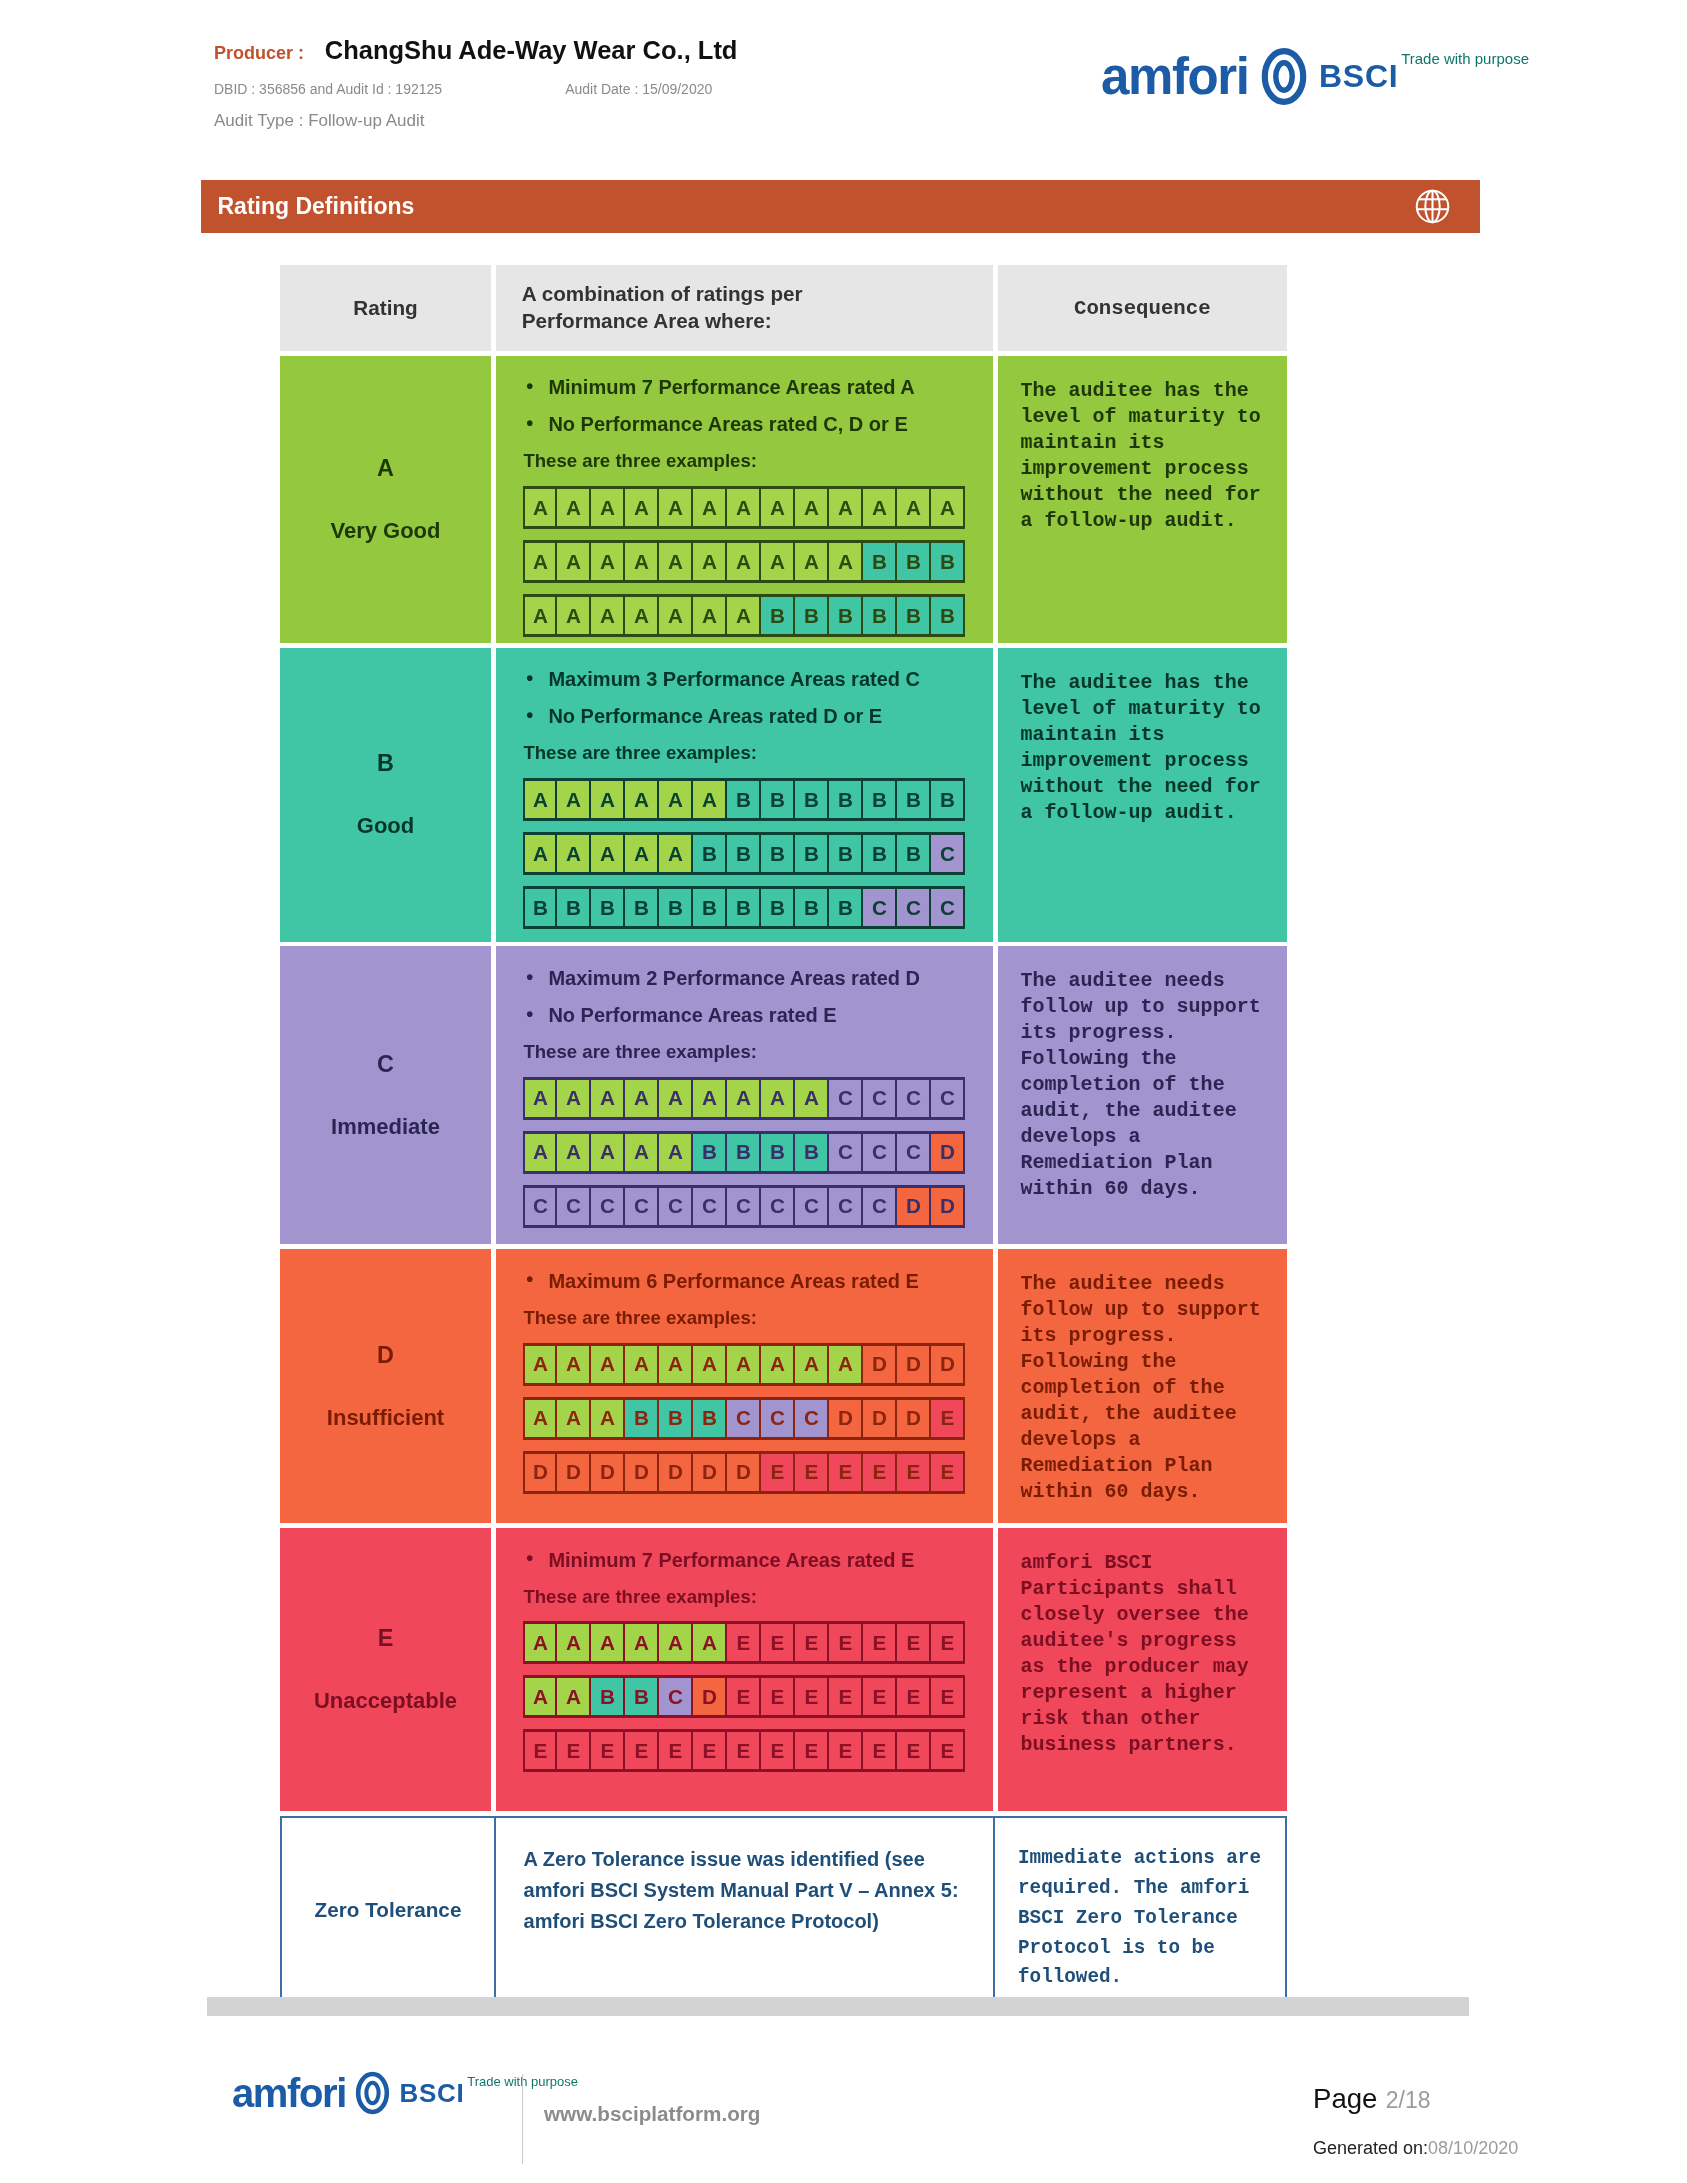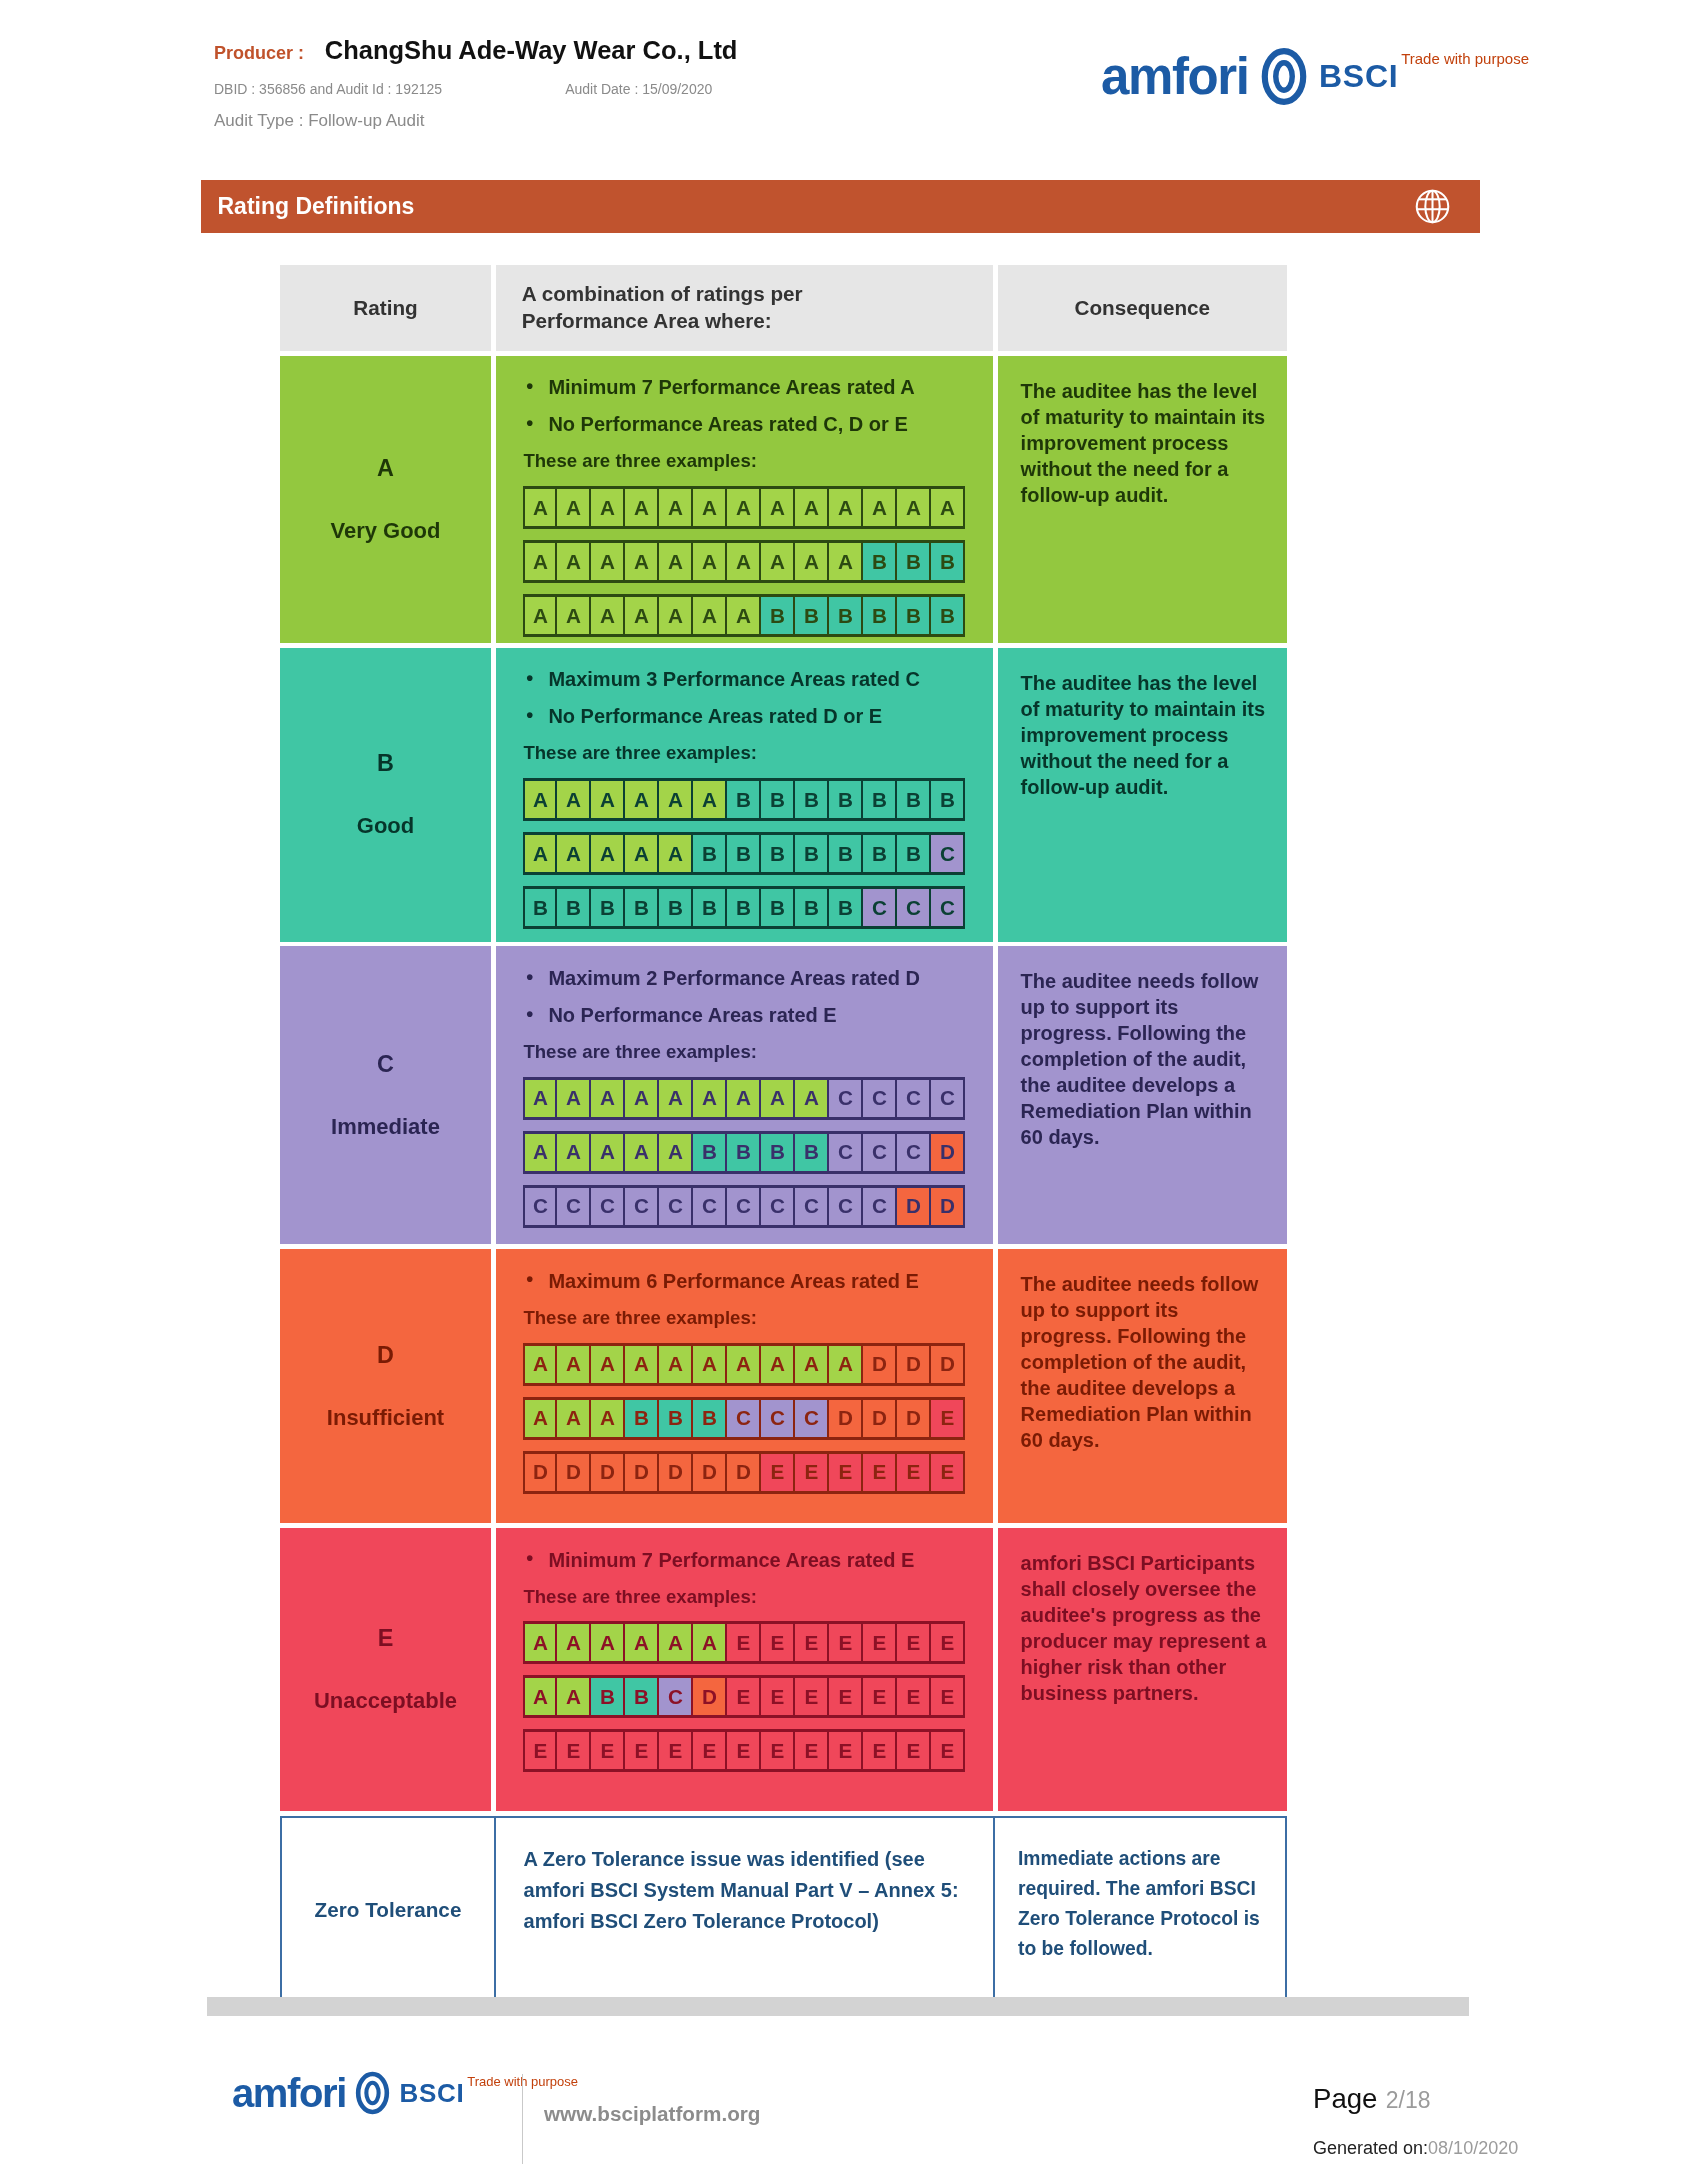--- a/index.html
+++ b/index.html
@@ -13,41 +13,41 @@
   .producer-name  { color:#111; font-weight:bold; font-size:25.5px; margin-left:20.7px; }
   .meta-row { margin-top:16px; font-size:14px; color:#8a8a8a; }
   .meta-dbid { display:inline-block; min-width:348px; }
   .meta-type { margin-top:13.8px; font-size:17px; color:#8a8a8a; }
 
   
   .brand { display:flex; flex-direction:row; }
   .brand-main { display:flex; align-items:center; }
   .brand-word { font-weight:bold; color:#1C5BA5; letter-spacing:-1.4px; line-height:0.85; }
   .brand-org  { font-weight:bold; color:#1C5BA5; letter-spacing:0.7px; }
-  .brand-tagline { color:#c2410c; margin-top:2.8px; margin-left:2.8px; }
+  .brand-tagline { color:#0f766e; margin-top:2.8px; margin-left:2.8px; }
   .brand-top { position:absolute; left:1101px; top:47px; }
   .brand-top .brand-word { font-size:51px; }
   .brand-top .brand-org  { font-size:32px; margin-left:9.6px; }
   .brand-top .brand-tagline { font-size:15px; }
   .brand-top .ring-icon { margin-left:11px; }
 
   
   .banner { position:absolute; left:201px; top:180px; width:1279px; height:53px;
             background:#C0532E; color:#fff; display:flex; align-items:center;
             padding:0 29px 0 16.5px; }
   .banner-title { font-size:23px; font-weight:bold; }
   .banner-globe { margin-left:auto; display:flex; }
 
   
   .rating-table { position:absolute; left:280px; top:265px; width:1007px;
                   display:flex; flex-direction:column; gap:4.8px; }
   .trow { display:flex; gap:4.8px; overflow:hidden; }
   .c1 { width:211px; flex:none; }
   .c2 { width:497px; flex:none; }
-  .c3 { flex:1; }
+  .c3 { flex:1;font-family:Liberation Mono, monospace; }
 
   .thead { height:86px; }
   .thead > div { background:#E6E6E6; color:#333; font-weight:bold; font-size:20.7px;
                  display:flex; align-items:center; }
   .thead .h-center { justify-content:center; text-align:center; }
   .thead .h-left   { justify-content:flex-start; padding-left:26px; }
   .thead .h-left span { max-width:303px; line-height:1.3; }
 
   .grade-row .c1, .grade-row .c2, .grade-row .c3 { background:var(--bg); color:var(--txt); }
   .row-A { height:287px; } .row-B { height:294px; } .row-C { height:298px; }

